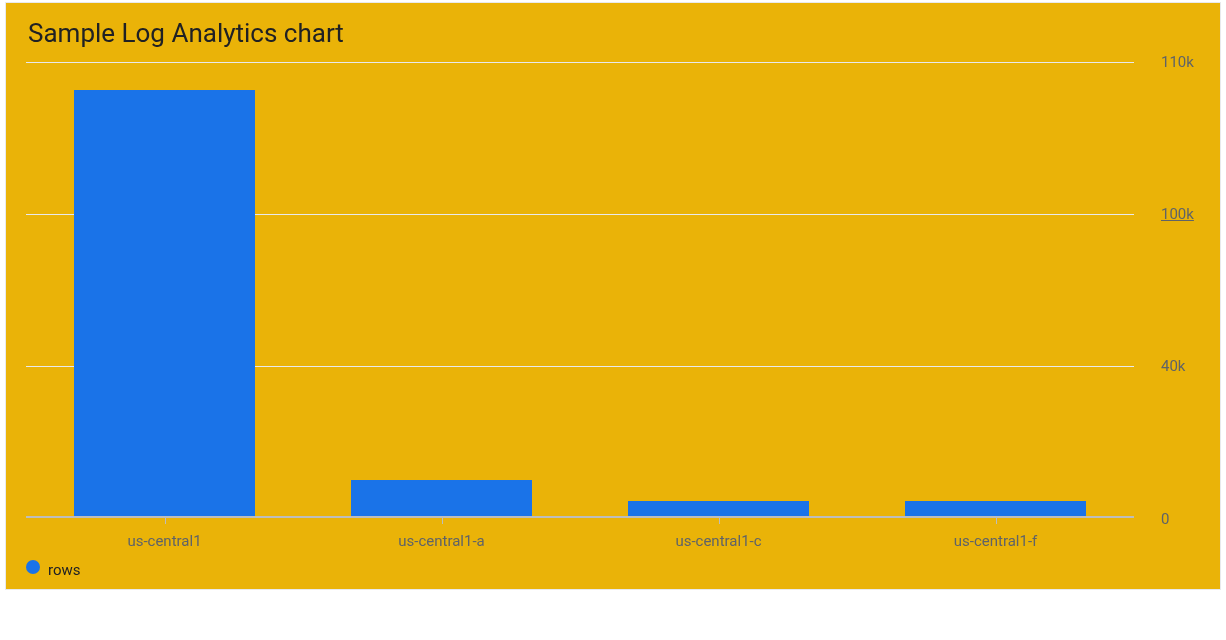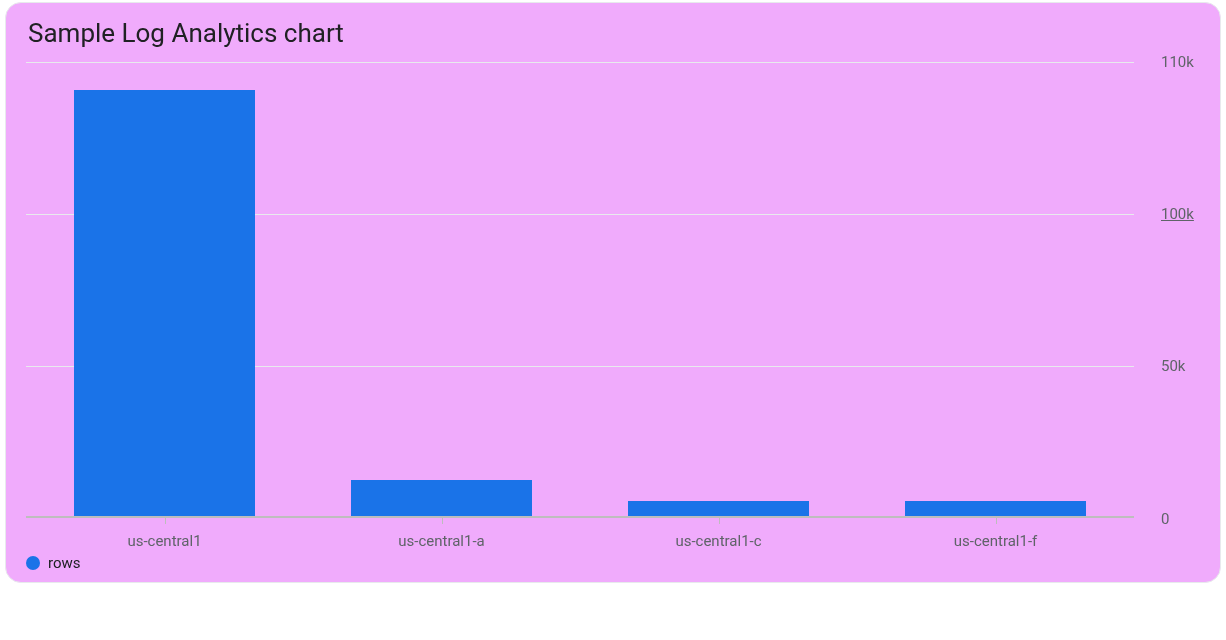--- a/index.html
+++ b/index.html
@@ -9,24 +9,24 @@
     }
     body {
       font-family: -apple-system, BlinkMacSystemFont, "Segoe UI", Roboto, "Helvetica Neue", Arial, sans-serif;
       background: #fff;
       width: 1226px;
       height: 640px;
       overflow: hidden;
     }
     .card {
       border: 1px solid #e8eaed;
-      border-radius: 16px;
+      border-radius: 0;
       width: 1216px;
       margin: 2px auto 0 auto;
-      background: #f0abfc;
+      background: #eab308;
     }
     .title {
       font-size: 26px;
       font-weight: 400;
       color: #202124;
       padding: 15px 20px 14px 22px;
       font-family: "Google Sans", -apple-system, BlinkMacSystemFont, "Segoe UI", Roboto, sans-serif;
     }
     .chart-wrap {
       position: relative;
@@ -90,36 +90,37 @@
     .legend-swatch {
       width: 14px;
       height: 14px;
       border-radius: 50%;
       background: #1a73e8;
       flex-shrink: 0;
     }
     .legend-label {
       font-size: 15px;
       color: #202124;
+      margin-top: 7px;
     }
   </style>
 </head>
 <body>
 
 <div class="card">
   <div class="title">Sample Log Analytics chart</div>
 
   <div class="chart-wrap">
     <div class="plot" id="plot">
         <div class="grid" style="top: 0px;"></div>
         <div class="ylabel" style="top: 0px;">110k</div>
         <div class="grid" style="top: 152px;"></div>
         <div class="ylabel" style="top: 152px; text-decoration: underline;">100k</div>
         <div class="grid" style="top: 304px;"></div>
-        <div class="ylabel" style="top: 304px;">50k</div>
+        <div class="ylabel" style="top: 304px;">40k</div>
         <div class="ylabel" style="top: 457px;">0</div>
         <div class="bar" style="left: 48.475px; width: 180.05px; height: 425.6px;"></div>
         <div class="bar" style="left: 325.475px; width: 180.05px; height: 36.48px;"></div>
         <div class="bar" style="left: 602.475px; width: 180.05px; height: 15.2px;"></div>
         <div class="bar" style="left: 879.475px; width: 180.05px; height: 15.2px;"></div>
       </div>
     <div class="xticks" id="xticks">
         <div class="xtick-mark" style="left: 138.5px;"></div>
         <div class="xlabel" style="left: 138.5px;">us-central1</div>
         <div class="xtick-mark" style="left: 415.5px;"></div>

